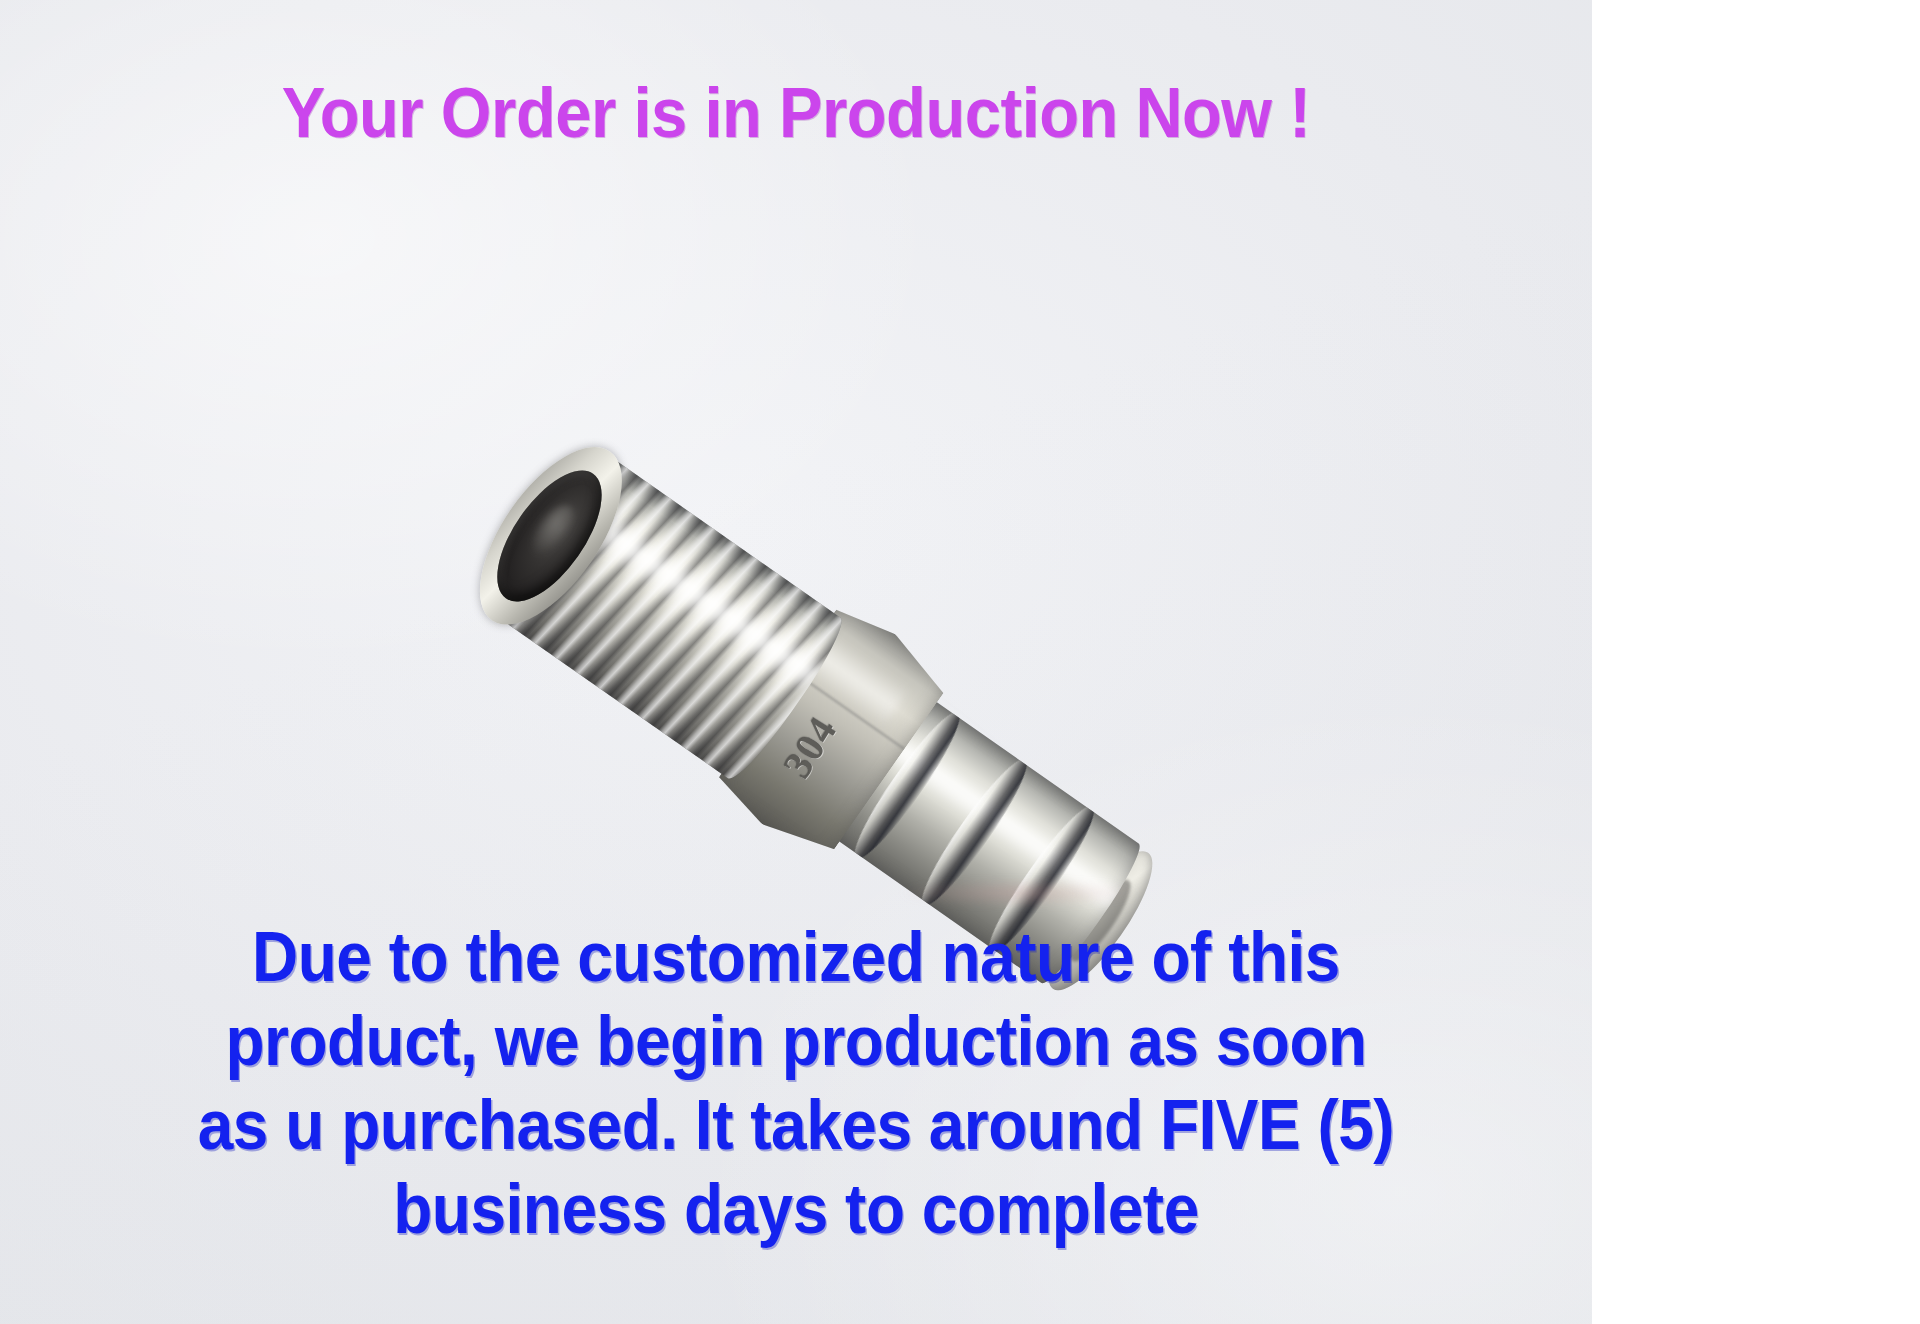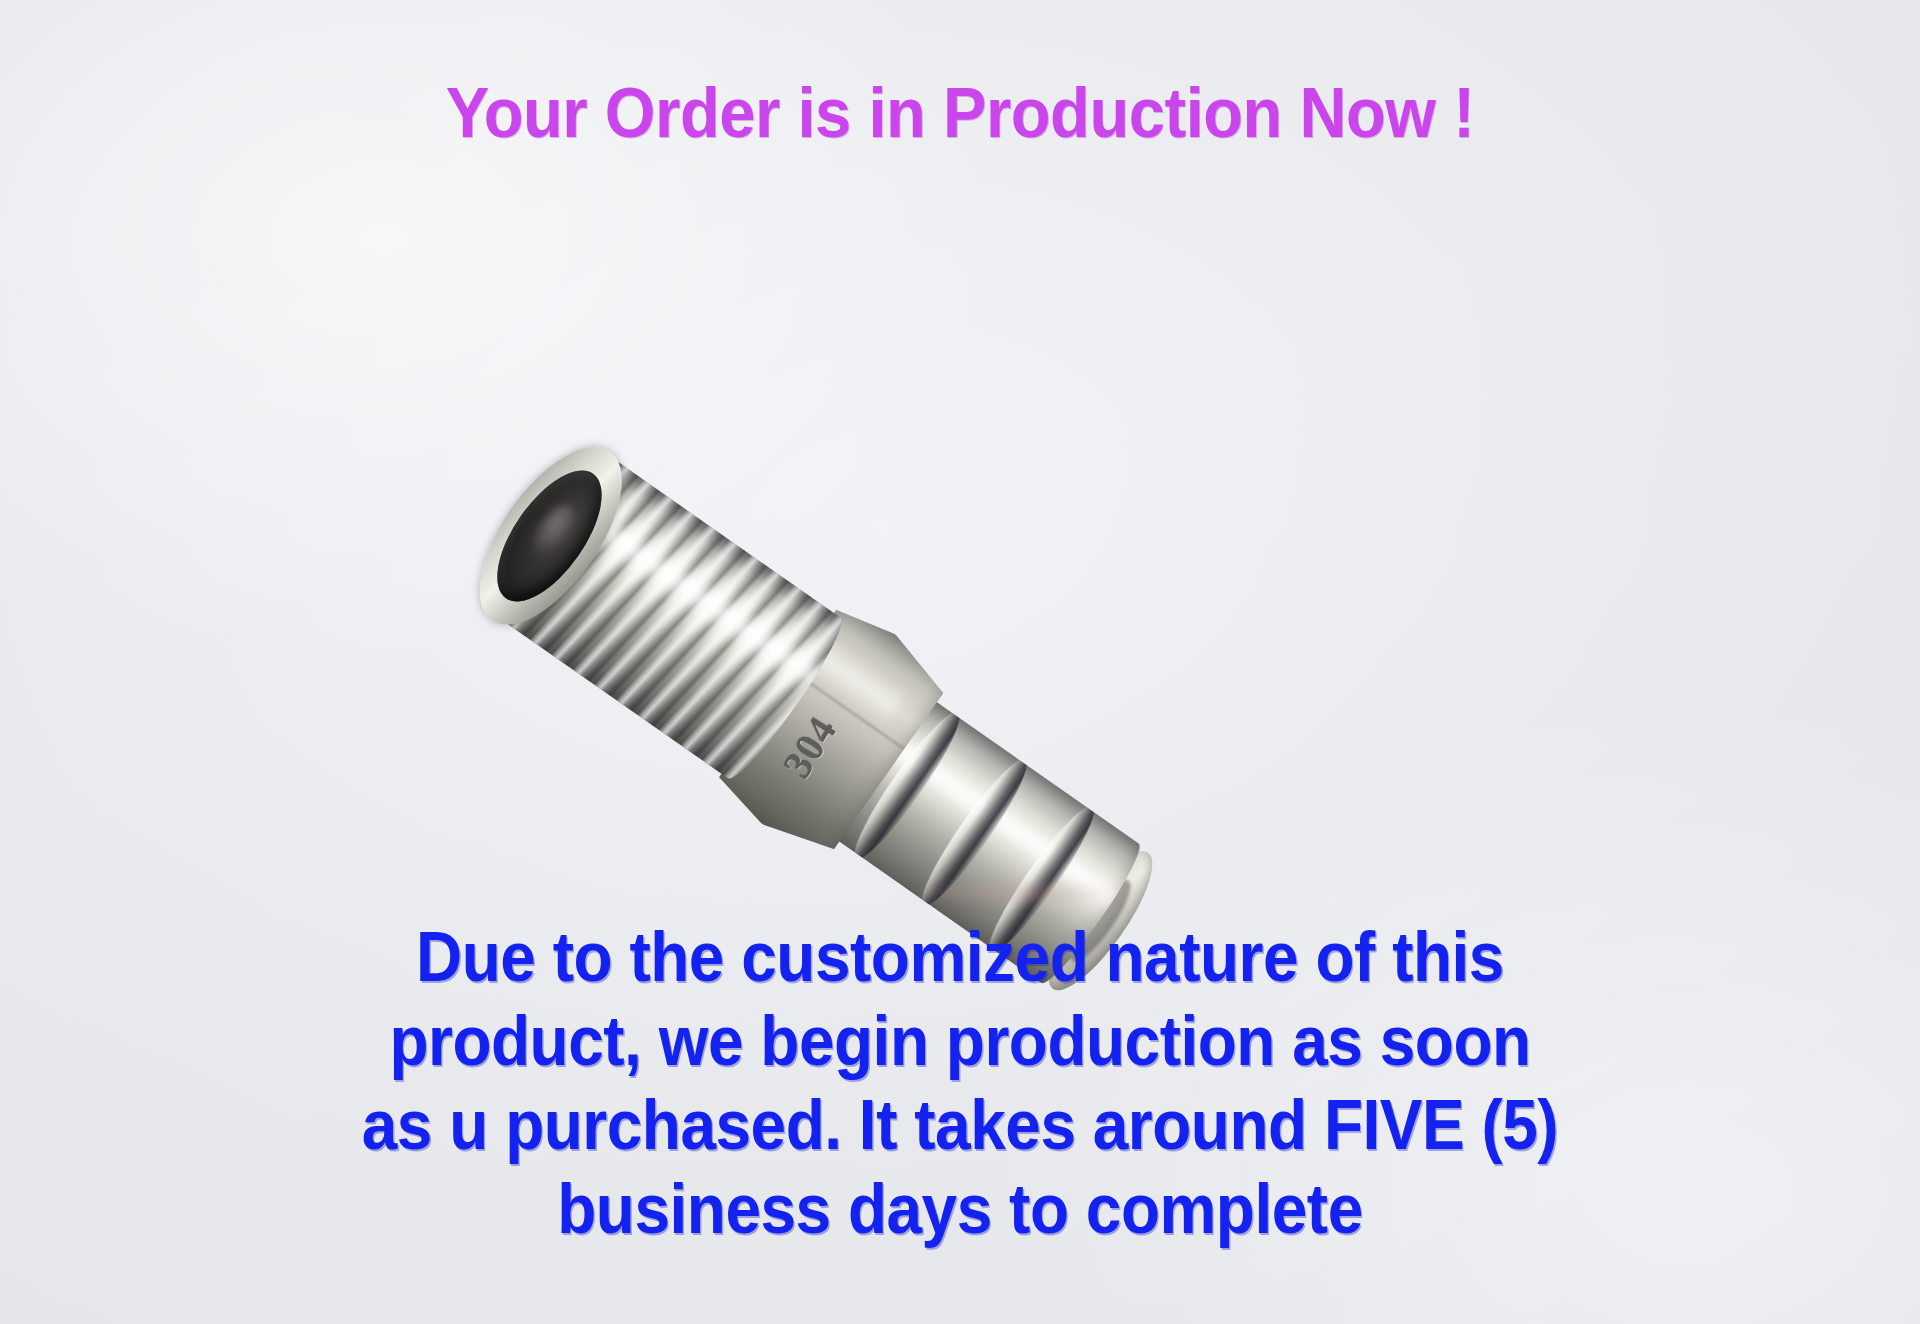--- a/index.html
+++ b/index.html
@@ -3,21 +3,21 @@
 <meta charset="utf-8">
 <title>Order In Production Notice</title>
 <style>
   html, body {
     margin: 0;
     padding: 0;
     background: #ffffff;
   }
   #canvas {
     position: relative;
-    width: 1920px;
+    width: 1592px;
     height: 1324px;
     overflow: hidden;
     font-family: "Liberation Sans", "DejaVu Sans", sans-serif;
     background: #eceef1;
     background-image:
       radial-gradient(ellipse 1500px 1100px at 46% 40%, #f2f3f6 0%, #eaebef 55%, #e4e6ea 100%);
   }
   
   #canvas::after {
     content: "";

